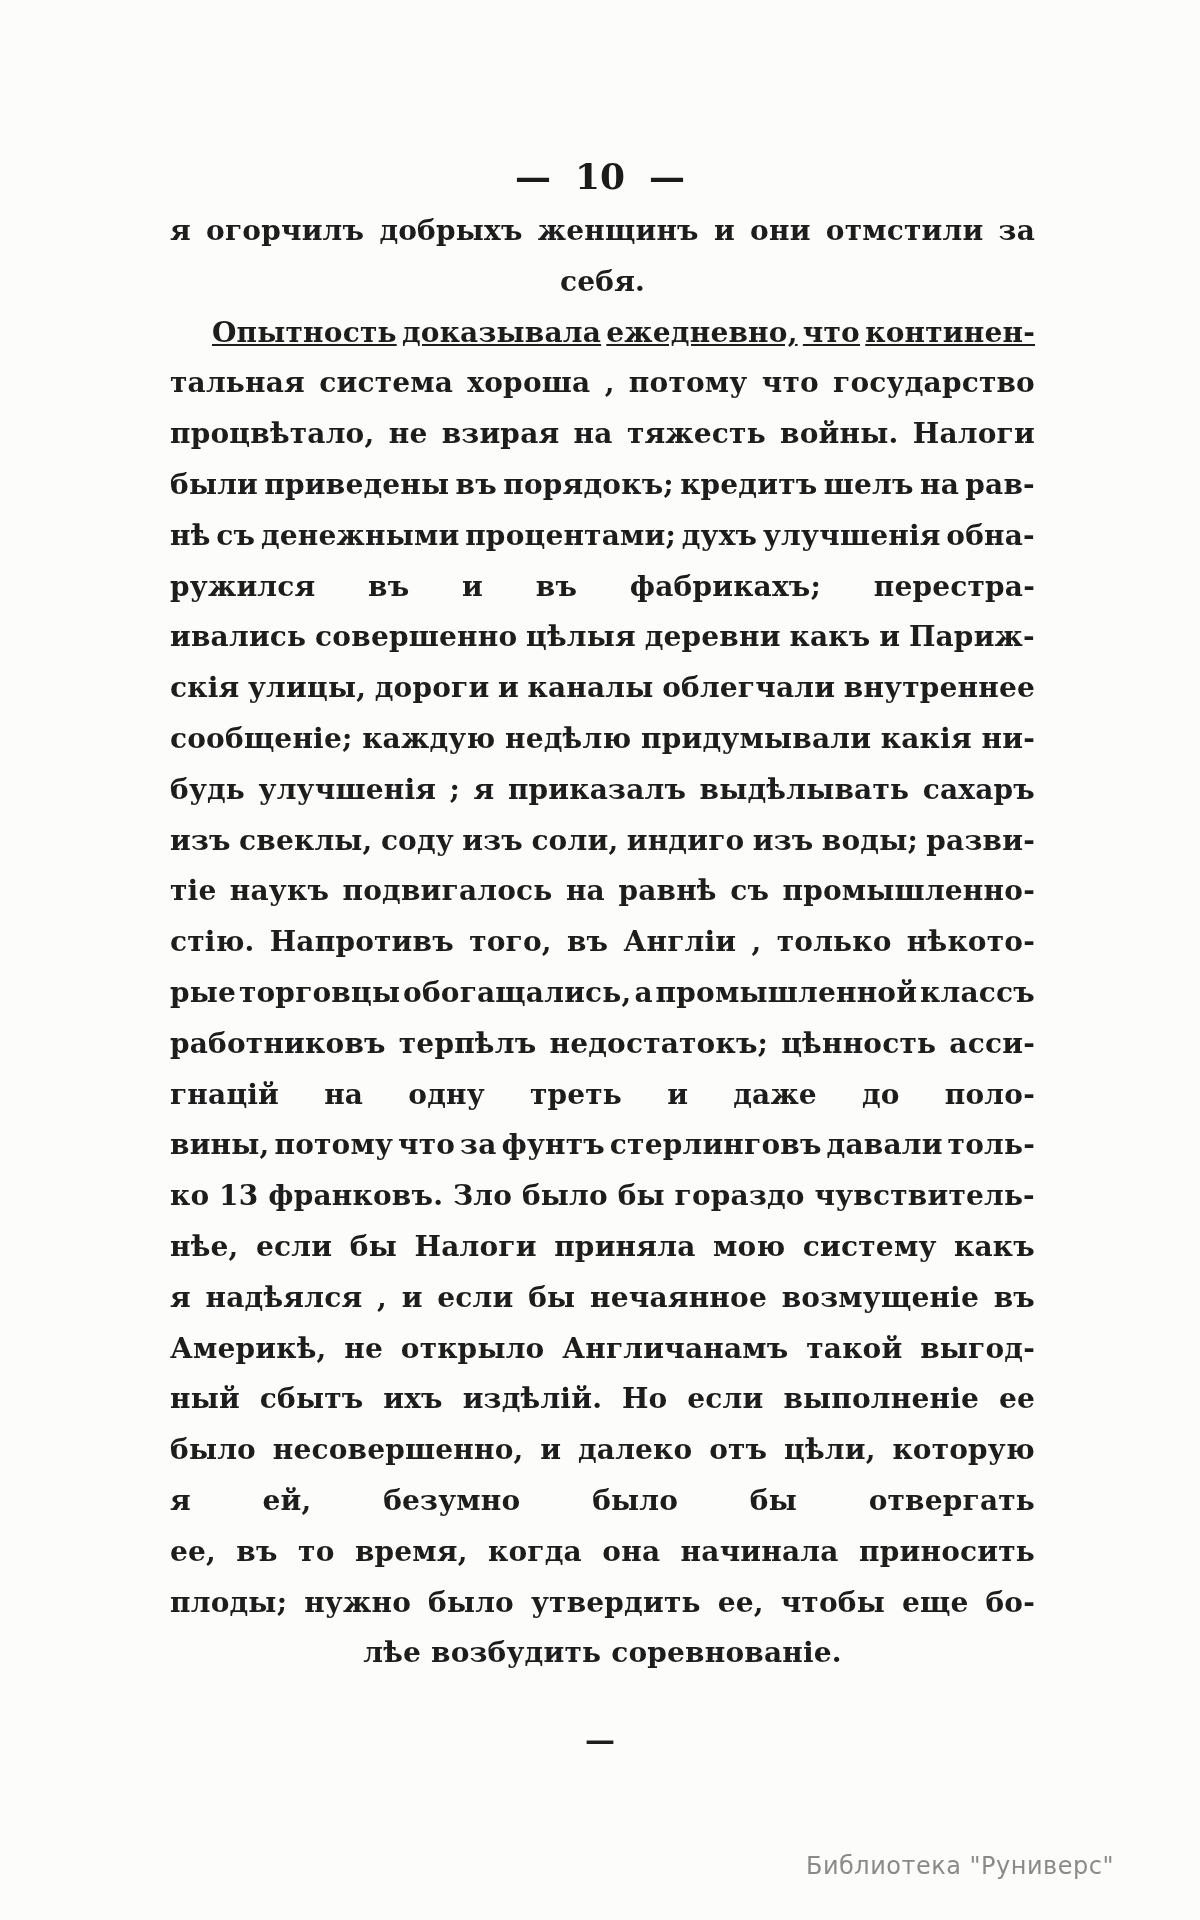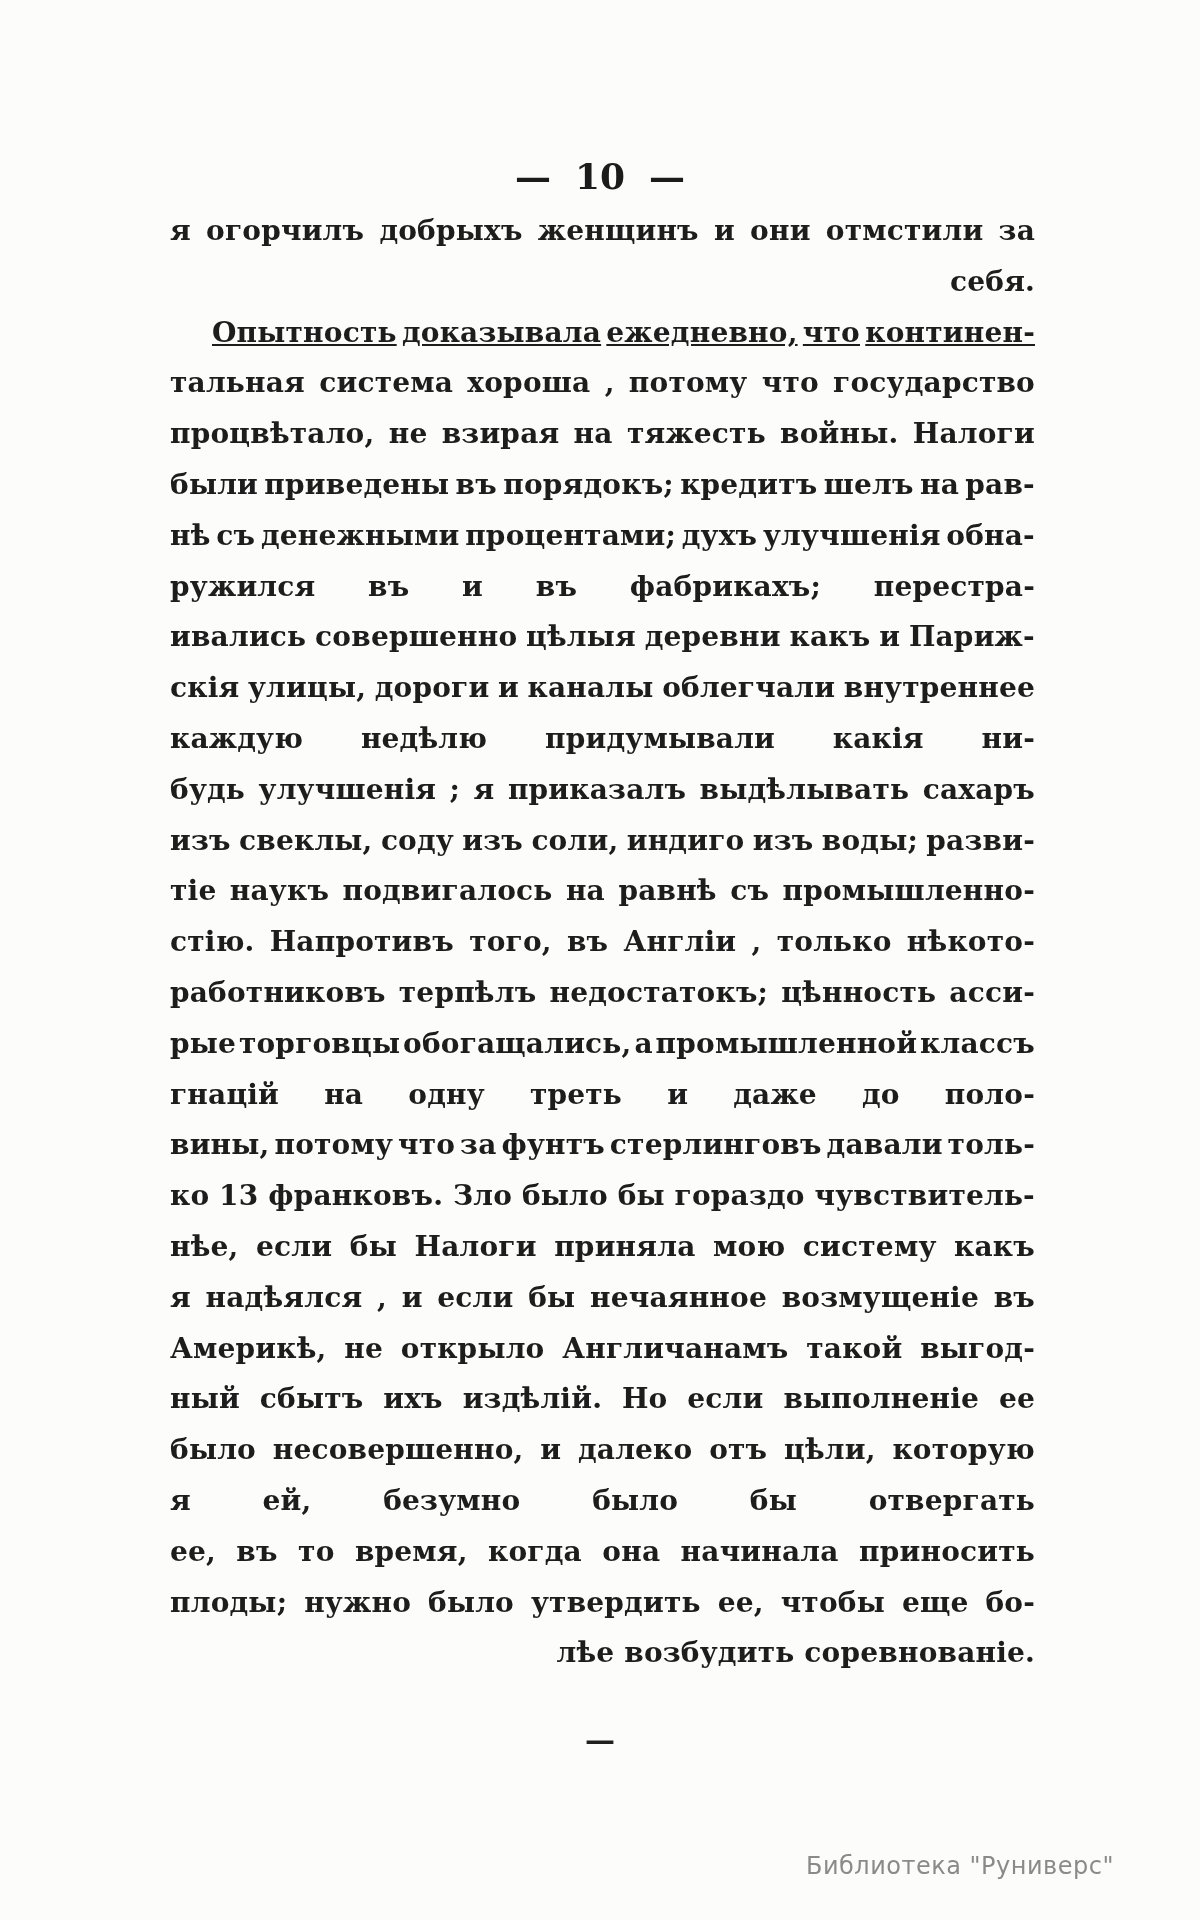--- a/index.html
+++ b/index.html
@@ -22,21 +22,21 @@
     position:absolute;left:170px;top:206px;width:865px;
     font-family:"DejaVu Serif","Liberation Serif",serif;
     font-weight:600;font-size:28px;color:#1d1d1d;
     letter-spacing:0.2px;
   }
   .line{
     height:50.8px;line-height:50.8px;
     display:flex;justify-content:space-between;
     white-space:nowrap;
   }
-  .line.left{display:block;text-align:right;}
+  .line.left{display:block;text-align:center;}
   .line.indent{padding-left:42px;text-decoration:underline;}
   .footer-divider{
     position:absolute;top:1722px;left:0;width:1200px;
     text-align:center;
     font-family:"DejaVu Serif","Liberation Serif",serif;
     font-weight:700;font-size:30px;color:#1f1f1f;
   }
   .watermark{
     position:absolute;left:806px;top:1852px;
     font-family:"DejaVu Sans","Liberation Sans",sans-serif;
@@ -131,20 +131,21 @@
       <div class="line">
         <span>скія</span>
         <span>улицы,</span>
         <span>дороги</span>
         <span>и</span>
         <span>каналы</span>
         <span>облегчали</span>
         <span>внутреннее</span>
       </div>
       <div class="line">
+        <span>сообщеніе;</span>
         <span>каждую</span>
         <span>недѣлю</span>
         <span>придумывали</span>
         <span>какія</span>
         <span>ни-</span>
       </div>
       <div class="line">
         <span>будь</span>
         <span>улучшенія</span>
         <span>;</span>
@@ -177,33 +178,33 @@
         <span>стію.</span>
         <span>Напротивъ</span>
         <span>того,</span>
         <span>въ</span>
         <span>Англіи</span>
         <span>,</span>
         <span>только</span>
         <span>нѣкото-</span>
       </div>
       <div class="line">
-        <span>работниковъ</span>
-        <span>терпѣлъ</span>
-        <span>недостатокъ;</span>
-        <span>цѣнность</span>
-        <span>асси-</span>
-      </div>
-      <div class="line">
         <span>рые</span>
         <span>торговцы</span>
         <span>обогащались,</span>
         <span>а</span>
         <span>промышленной</span>
         <span>классъ</span>
+      </div>
+      <div class="line">
+        <span>работниковъ</span>
+        <span>терпѣлъ</span>
+        <span>недостатокъ;</span>
+        <span>цѣнность</span>
+        <span>асси-</span>
       </div>
       <div class="line">
         <span>гнацій</span>
         <span>на</span>
         <span>одну</span>
         <span>треть</span>
         <span>и</span>
         <span>даже</span>
         <span>до</span>
         <span>поло-</span>

